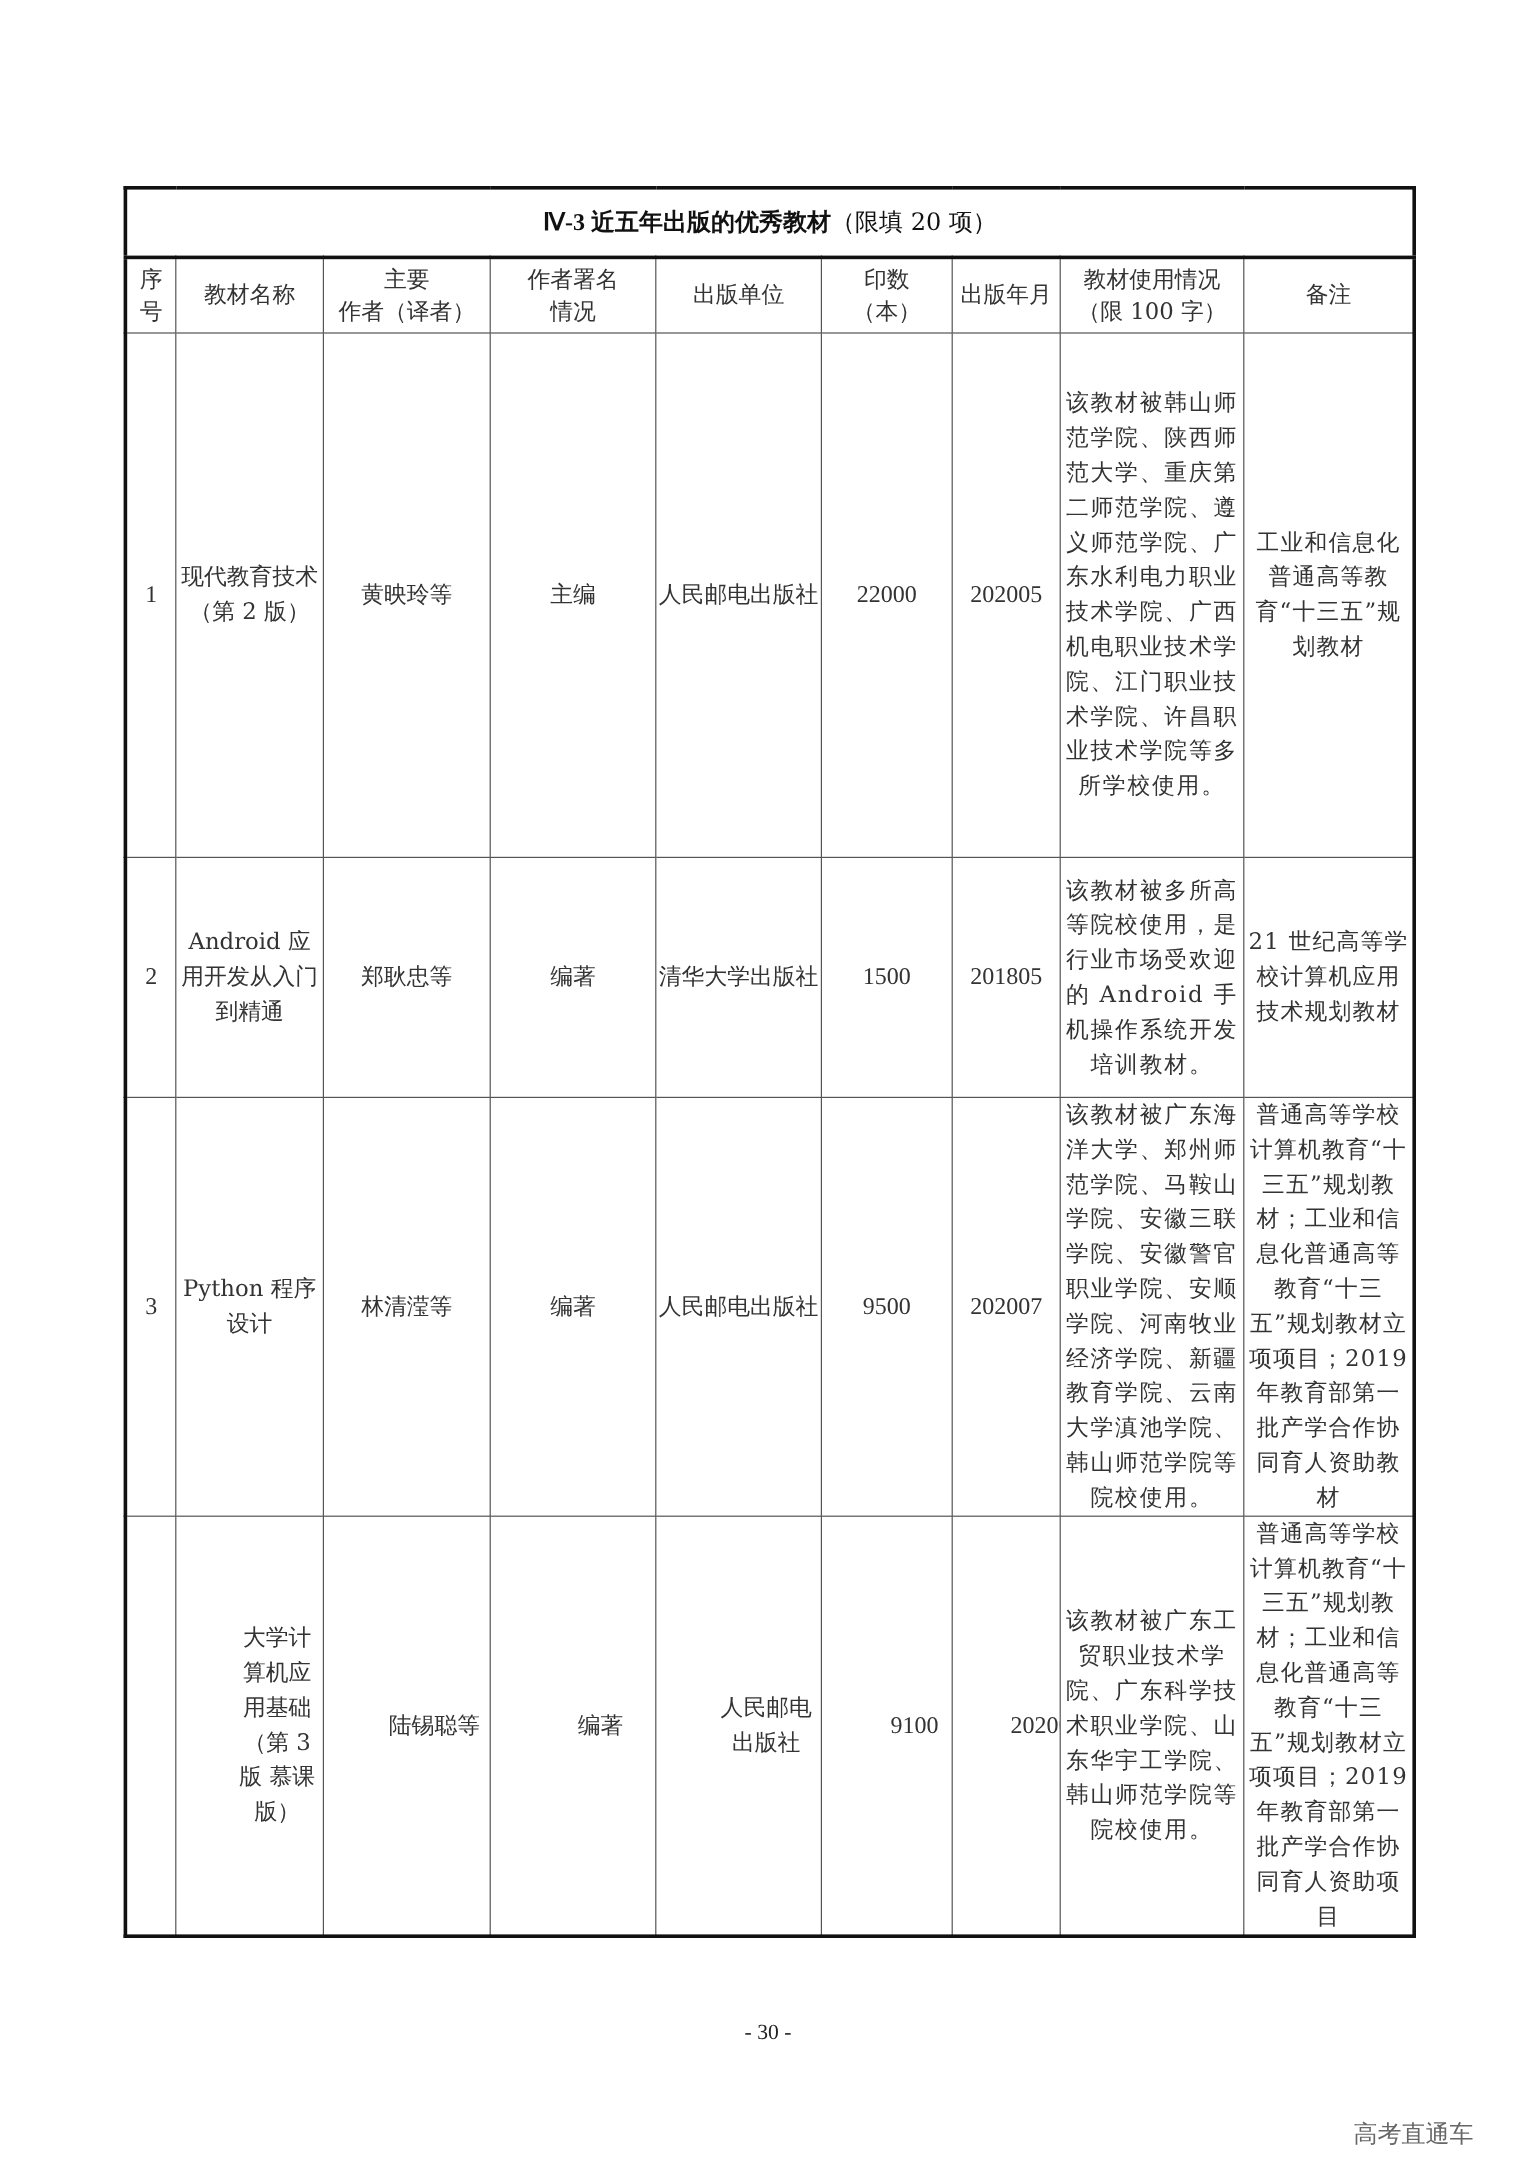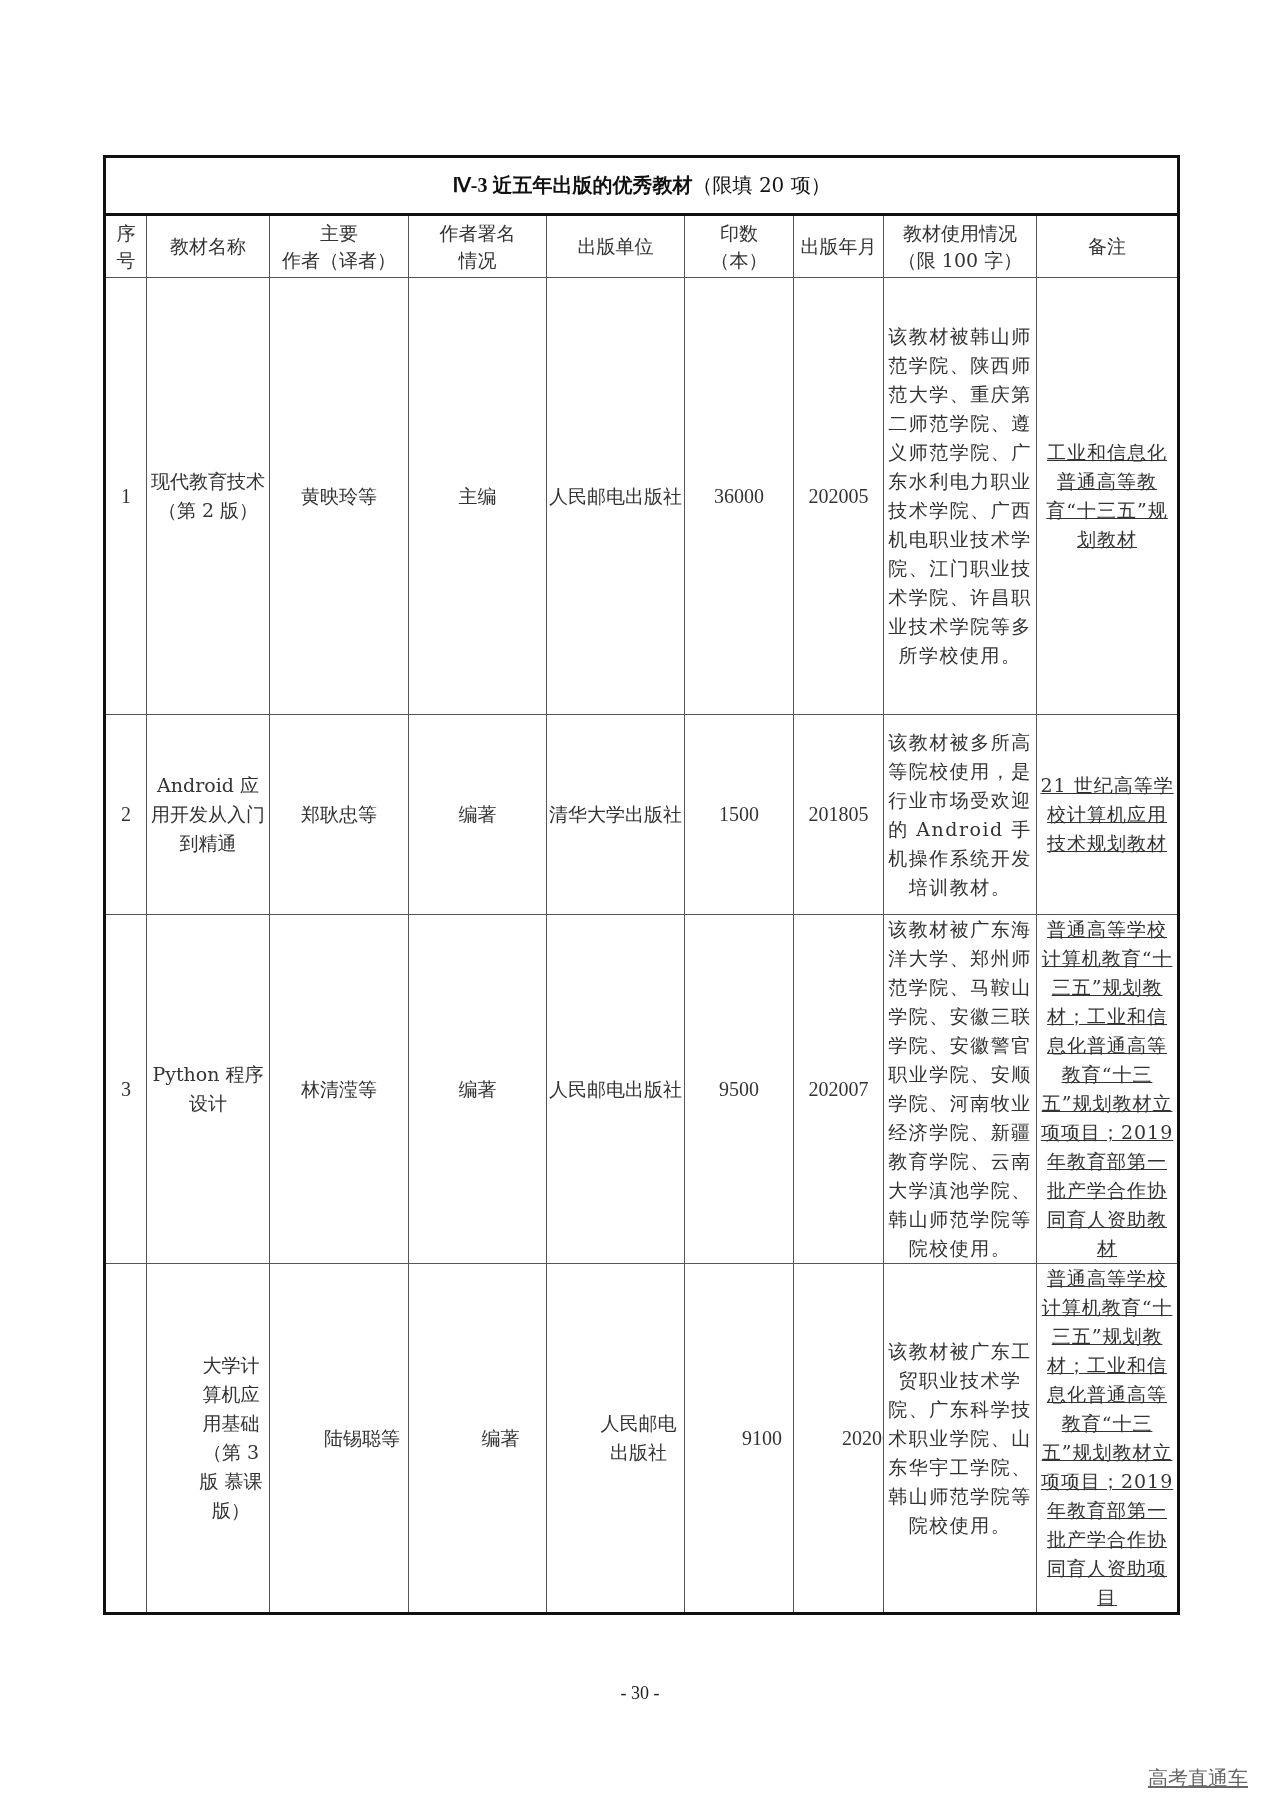--- a/index.html
+++ b/index.html
@@ -34,32 +34,32 @@
       border-bottom: 3px solid #111 !important;
       padding-left: 2px !important;
     }
     .title-bold { font-weight: bold; font-family: "Liberation Serif", serif; }
     .hdr-row th { height: 61px; font-size: 19px; line-height: 27px; }
     .r1 td { height: 436px; }
     .r2 td { height: 199px; }
     .r3 td { height: 335px; }
     .r4 td { height: 335px; padding-left: 48px; }
     .usage { text-align: center; padding: 0 1px !important; letter-spacing: 1.5px; }
-    .remark { letter-spacing: 1px; padding: 0 1px !important; text-decoration: underline; }
+    .remark { letter-spacing: 1px; padding: 0 1px !important; }
     .num { font-family: "Liberation Serif", serif; font-size: 20px; }
     .pre { white-space: pre-line; }
     .page-number {
       position: absolute; left: 0; width: 1280px; top: 1683px;
       text-align: center; font-family: "Liberation Serif", serif;
       font-size: 18px; color: #222;
     }
     .watermark {
-      position: absolute; right: 32px; top: 1765px;
+      position: absolute; right: 52px; top: 1765px;
       font-family: "DejaVu Sans", "Liberation Sans", sans-serif;
-      font-size: 20px; color: #666; text-decoration: underline;
+      font-size: 20px; color: #666;
     }
   </style>
 </head>
 <body>
 
 <table class="page-table">
   <colgroup>
     <col style="width:42px">
     <col style="width:123px">
     <col style="width:139px">
@@ -90,21 +90,21 @@
 （限 100 字）</th>
     <th class="pre">备注</th>
   </tr>
 
   <tr class="r1">
     <td class="num">1</td>
     <td>现代教育技术（第 2 版）</td>
     <td>黄映玲等</td>
     <td>主编</td>
     <td>人民邮电出版社</td>
-    <td class="num">36000</td>
+    <td class="num">22000</td>
     <td class="num">202005</td>
     <td class="usage">该教材被韩山师范学院、陕西师范大学、重庆第二师范学院、遵义师范学院、广东水利电力职业技术学院、广西机电职业技术学院、江门职业技术学院、许昌职业技术学院等多所学校使用。</td>
     <td class="remark">工业和信息化普通高等教育“十三五”规划教材</td>
   </tr>
 
   <tr class="r2">
     <td class="num">2</td>
     <td>Android 应用开发从入门到精通</td>
     <td>郑耿忠等</td>
     <td>编著</td>

